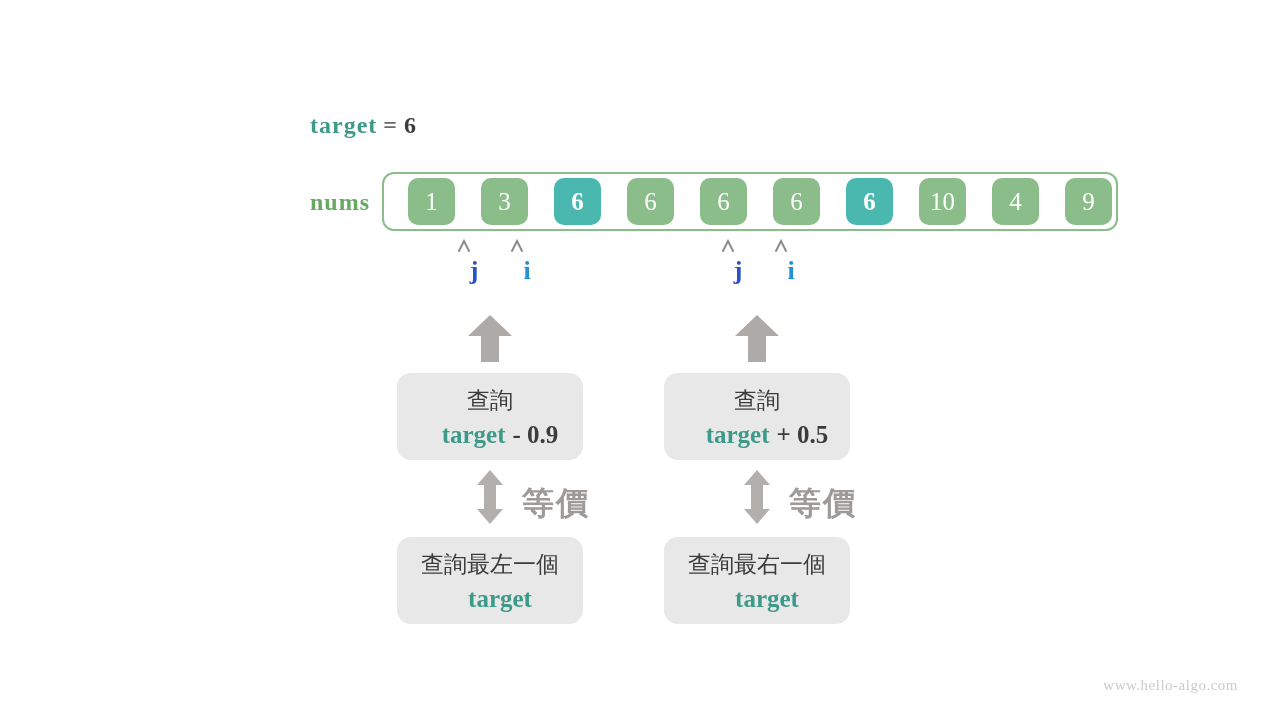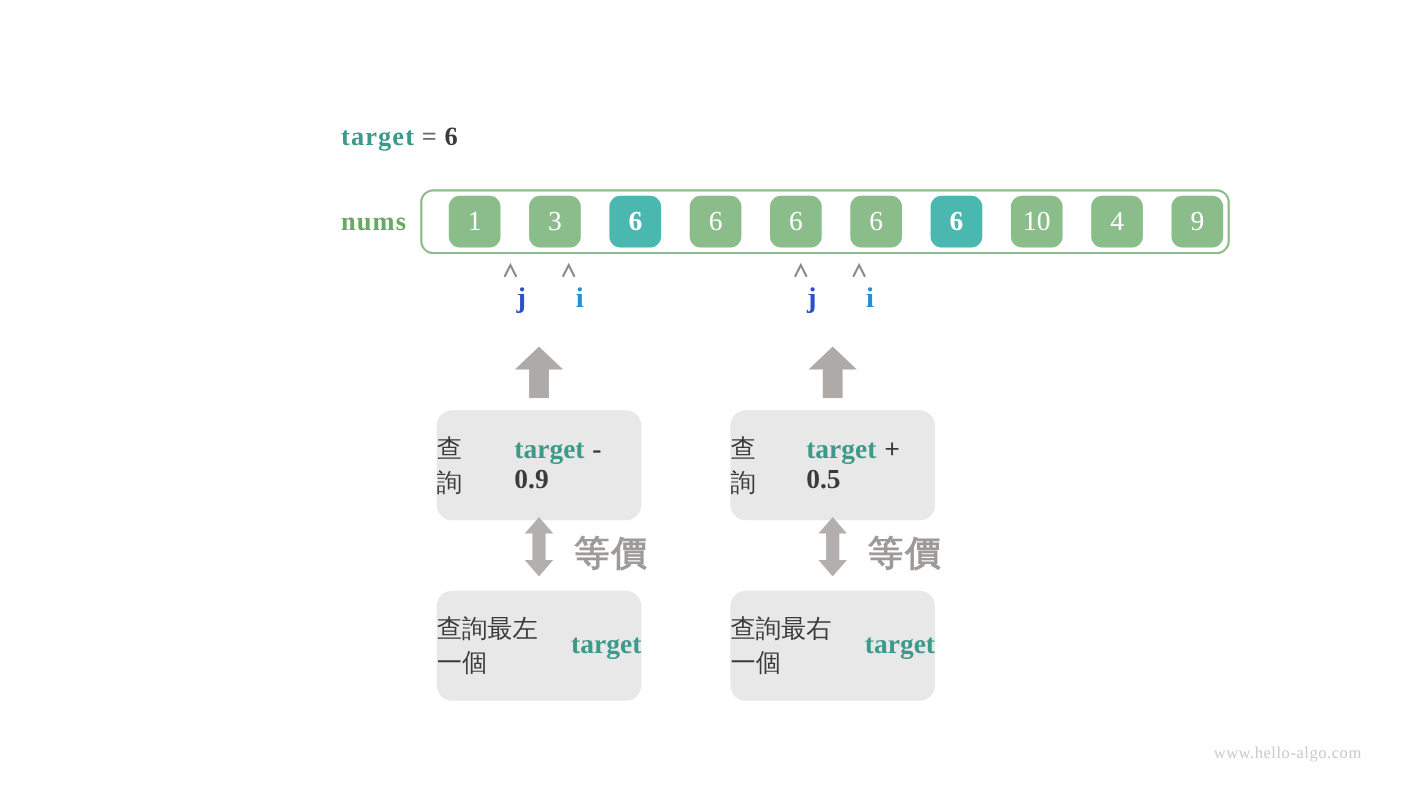--- a/index.html
+++ b/index.html
@@ -44,22 +44,22 @@
   .pointer .caret{height:16px;}
   .pointer .ptr-label{font-size:26px;font-weight:bold;line-height:34px;}
   .ptr-j{color:#2b50c8;}
   .ptr-i{color:#2190d5;}
 
   
   .big-arrow{position:absolute;top:315px;}
 
   
   .gbox{
-    position:absolute;width:186px;height:100px;background:#e9e8e8;border-radius:14px;
-    display:flex;align-items:center;justify-content:center;gap:5px;
+    position:absolute;width:186px;height:87px;background:#e9e8e8;border-radius:14px;
+    display:flex;flex-direction:column;align-items:center;justify-content:center;gap:5px;
   }
   .gbox .line1{font-size:23px;color:#3b3b3b;}
   .gbox .line2{font-size:25px;font-weight:bold;}
   .gbox .line2 .var{color:#3d9a8a;}
   .gbox .line2 .op{color:#3b3b3b;margin-left:7px;}
   .gbox .line2 .result-var{color:#3d9a8a;}
 
   
   .equiv-arrow{position:absolute;top:470px;}
   .equiv-label{

